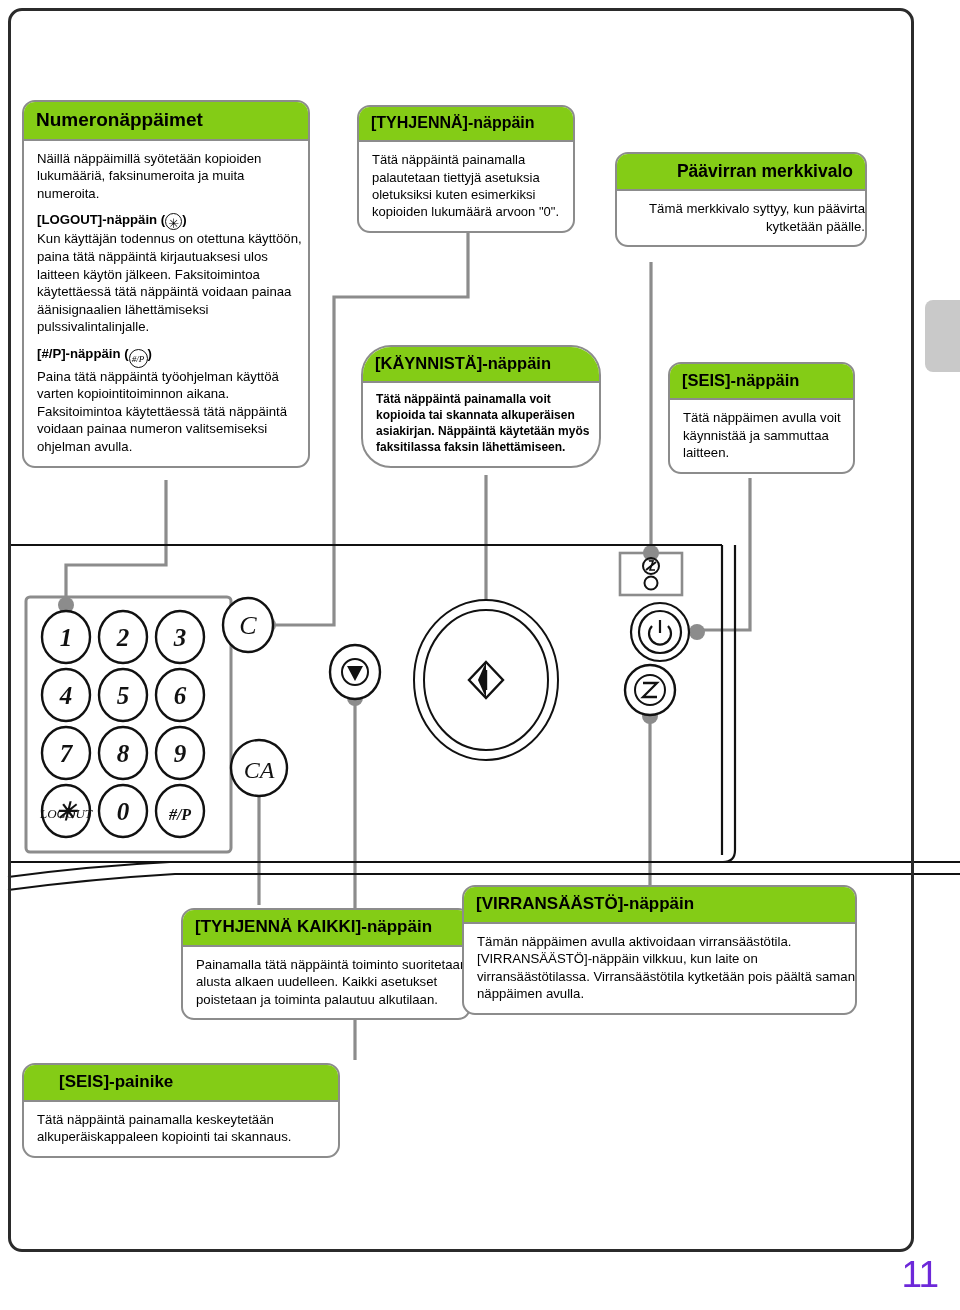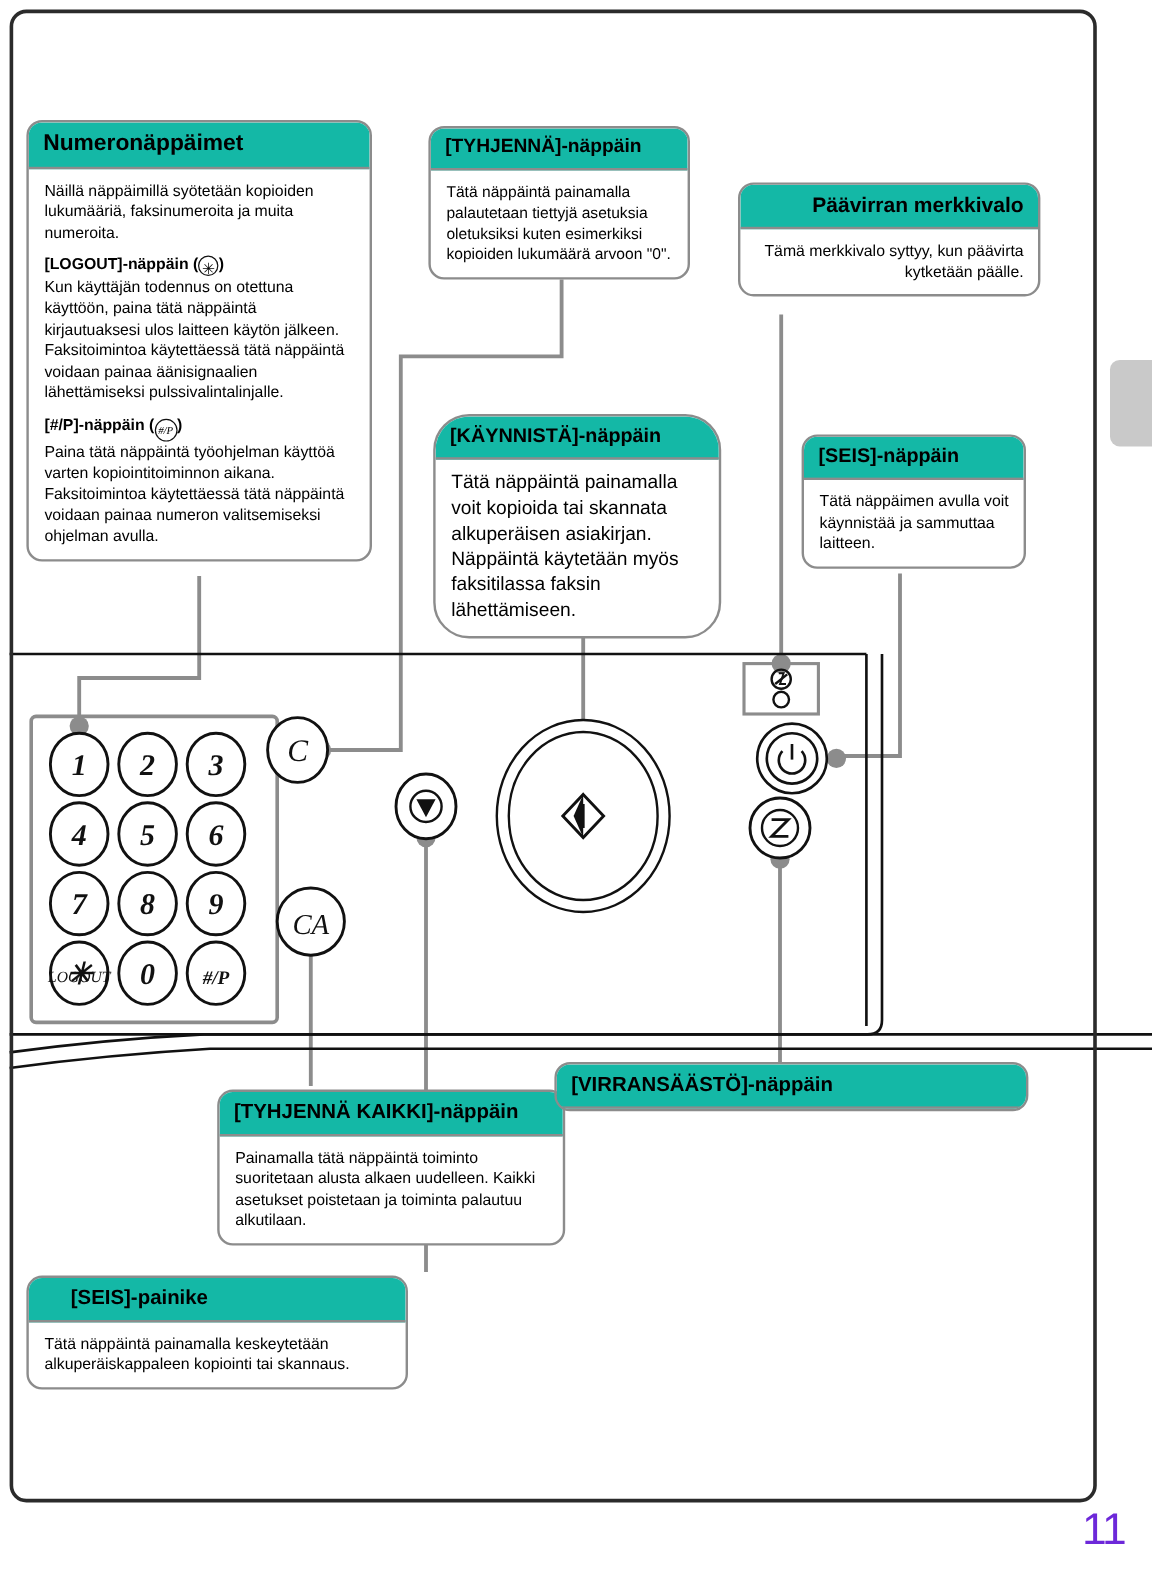--- a/index.html
+++ b/index.html
@@ -23,26 +23,26 @@
     font-size:37px;font-weight:normal;letter-spacing:-1px;color:#6d28d9;
   }
 
   
   .callout{
     position:absolute;box-sizing:border-box;
     border:2.5px solid #8c8c8c;border-radius:13px;background:#ffffff;
     overflow:hidden;
   }
   .callout .hd{
-    background:#14b8a6;border-bottom:2.5px solid #8c8c8c;
+    background:#84cc16;border-bottom:2.5px solid #8c8c8c;
     padding:7px 12px 8px 12px;
     font-weight:bold;line-height:1.15;
   }
   .callout .bd{
-    padding:9px 12px 10px 13px;line-height:1.33;
+    padding:9px 0 10px 13px;line-height:1.33;
   }
   .callout .bd p{margin:0 0 9px 0;}
   .callout .bd p:last-child{margin-bottom:0;}
   .sub-hd{font-weight:bold;}
 
   
   .keyglyph{
     display:inline-block;border:1.6px solid #111;border-radius:50%;
     text-align:center;vertical-align:-4px;font-style:normal;
     line-height:1;background:#fff;
@@ -59,21 +59,21 @@
   #c-clear{left:357px; top:105px; width:218px;}
   #c-clear .hd{font-size:16px;}
   #c-clear .bd{font-size:13px;}
 
   #c-mainlamp{left:615px;top:152px;width:252px;text-align:right;}
   #c-mainlamp .hd{font-size:17.5px;}
   #c-mainlamp .bd{font-size:13.2px;}
 
   #c-start{left:361px;top:345px;width:240px;border-radius:30px;}
   #c-start .hd{font-size:16.5px;}
-  #c-start .bd{font-size:16px;}
+  #c-start .bd{font-size:12px;font-weight:bold;}
 
   #c-power{left:668px;top:362px;width:187px;}
   #c-power .hd{font-size:16.5px;}
   #c-power .bd{font-size:13.2px;}
 
   #c-clearall{left:181px;top:908px;width:290px;}
   #c-clearall .hd{font-size:17px;}
   #c-clearall .bd{font-size:13.2px;}
 
   #c-saver{left:462px;top:885px;width:395px;}
@@ -252,20 +252,21 @@
   <div class="bd">Tätä näppäimen avulla voit käynnistää ja sammuttaa laitteen.</div>
 </div>
 
 <div class="callout" id="c-clearall">
   <div class="hd">[TYHJENNÄ KAIKKI]-näppäin</div>
   <div class="bd">Painamalla tätä näppäintä toiminto suoritetaan alusta alkaen uudelleen. Kaikki asetukset poistetaan ja toiminta palautuu alkutilaan.</div>
 </div>
 
 <div class="callout" id="c-saver">
   <div class="hd">[VIRRANSÄÄSTÖ]-näppäin</div>
+  <div class="bd">Tämän näppäimen avulla aktivoidaan virransäästötila. [VIRRANSÄÄSTÖ]-näppäin vilkkuu, kun laite on virransäästötilassa. Virransäästötila kytketään pois päältä saman näppäimen avulla.</div>
 </div>
 
 <div class="callout" id="c-stop">
   <div class="hd">[SEIS]-painike</div>
   <div class="bd">Tätä näppäintä painamalla keskeytetään alkuperäiskappaleen kopiointi tai skannaus.</div>
 </div>
 
 <div id="page-frame"></div>
 <div id="side-tab"></div>
 <div id="page-number">11</div>

